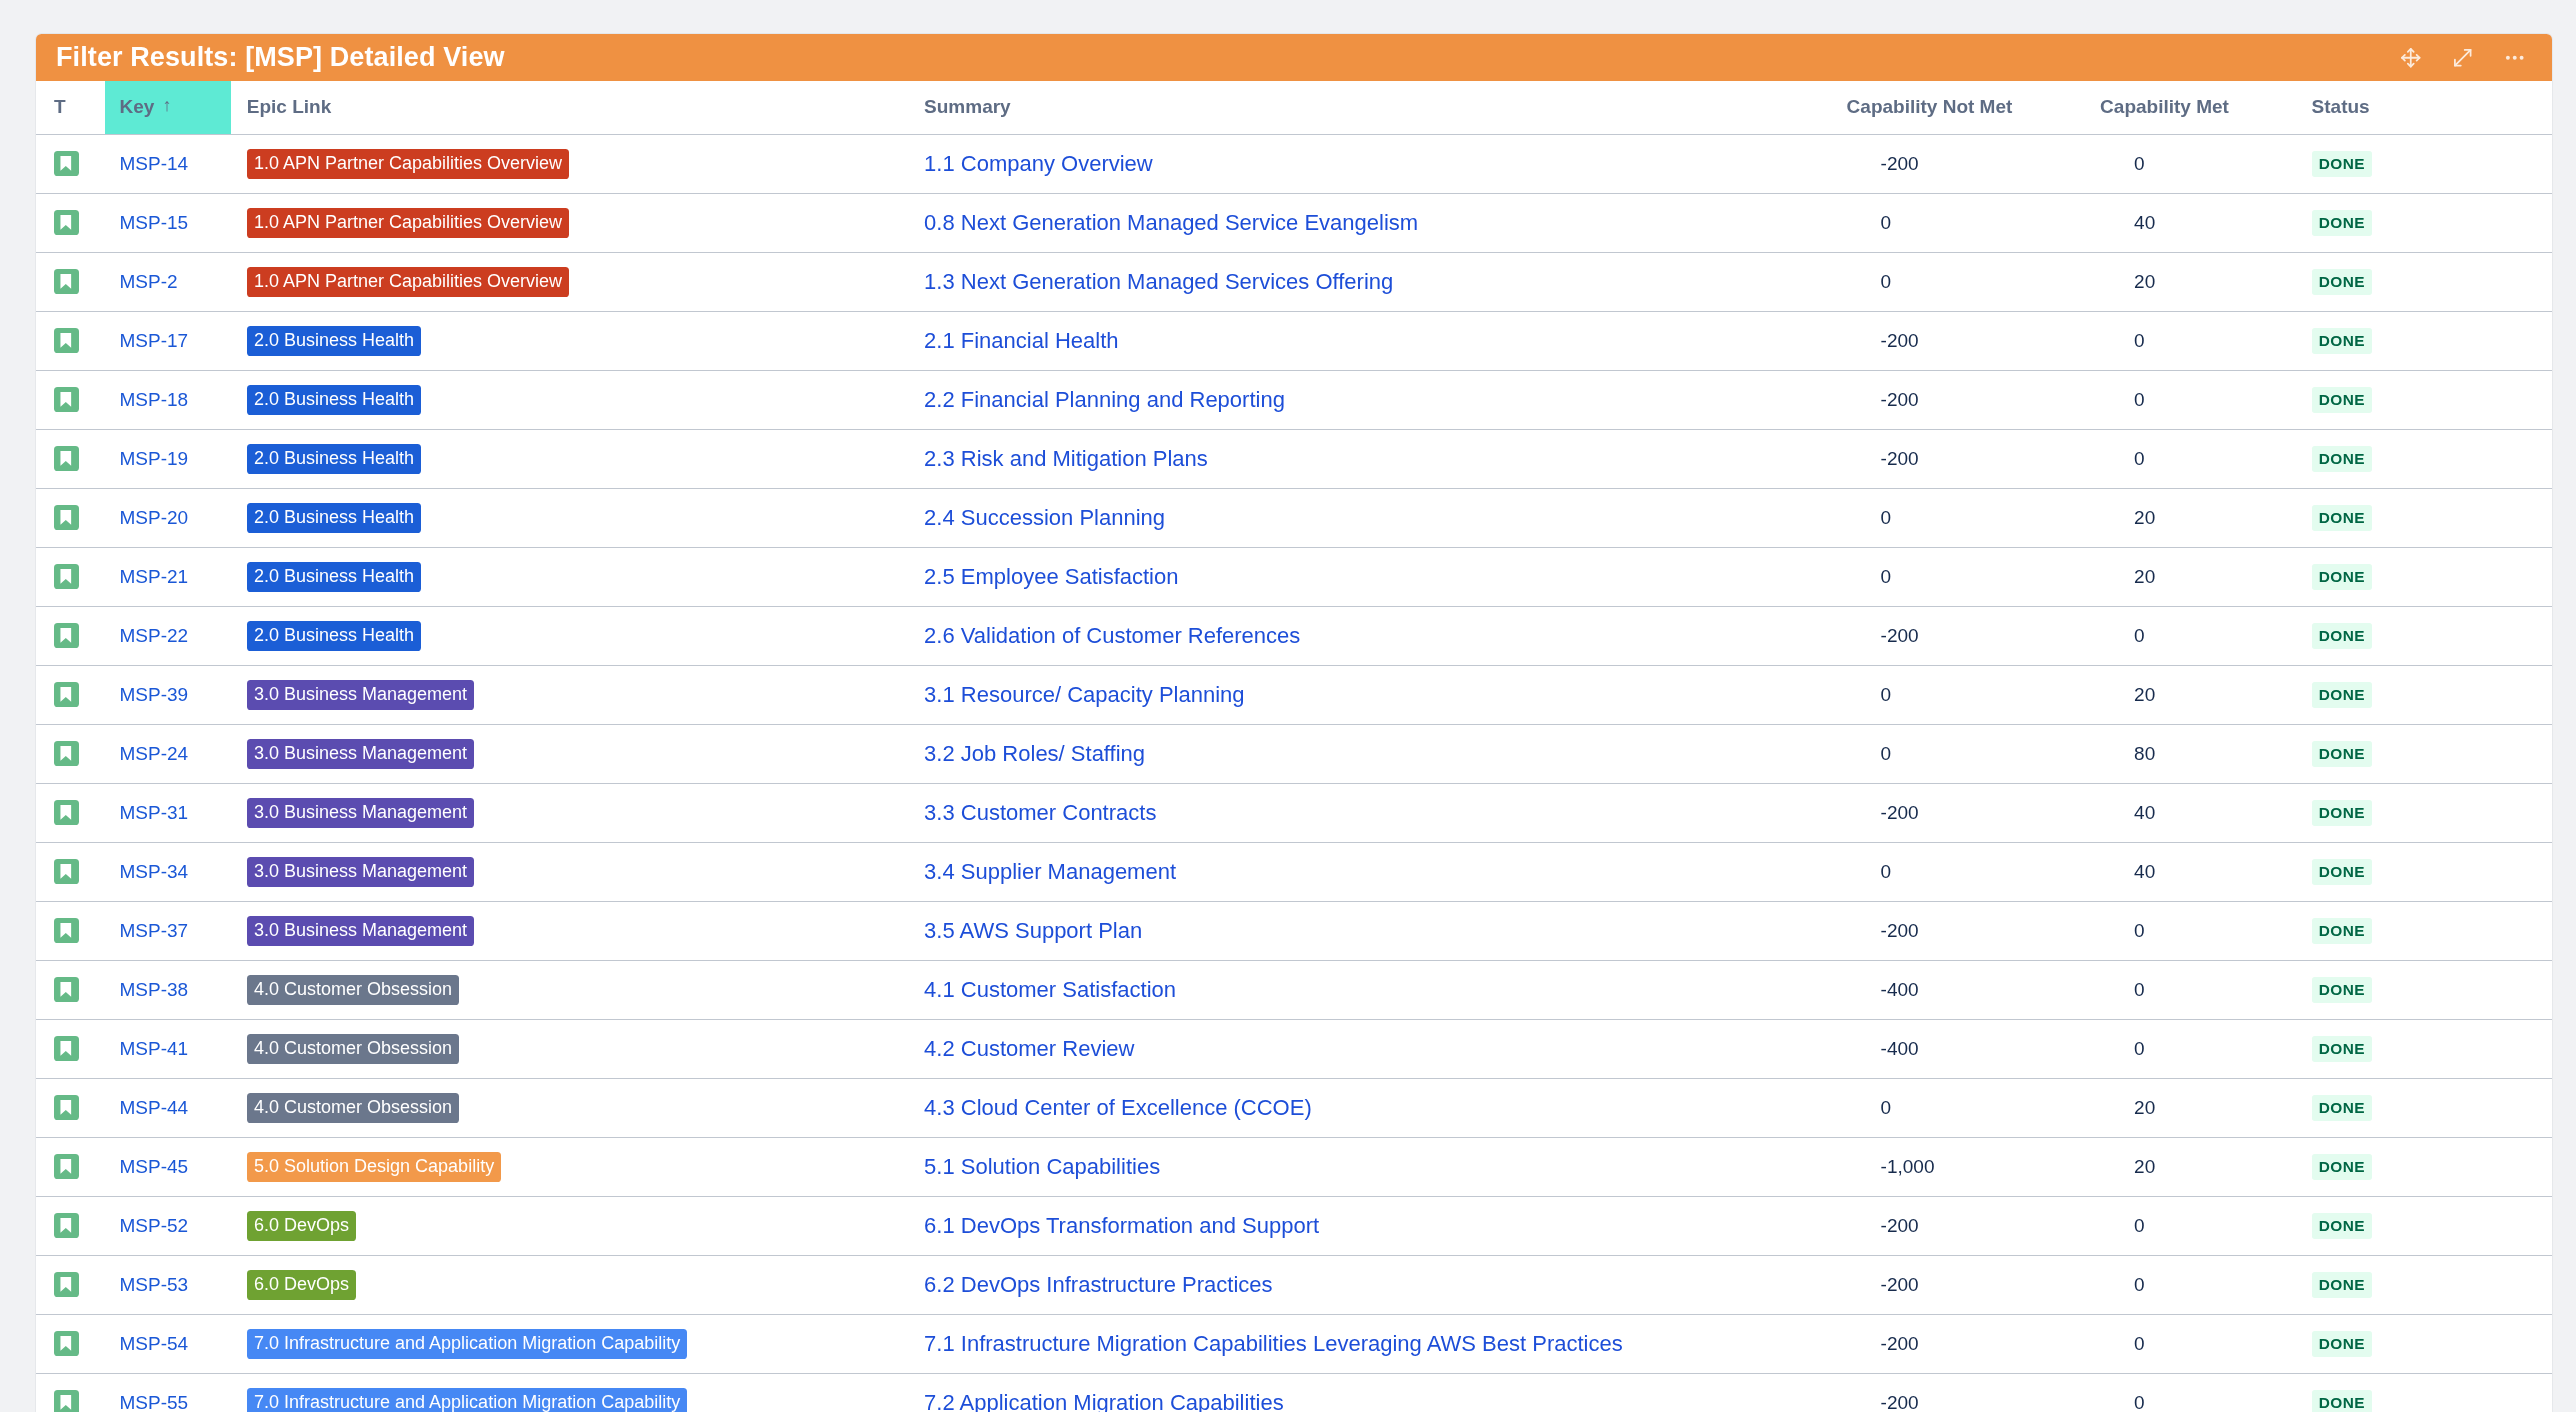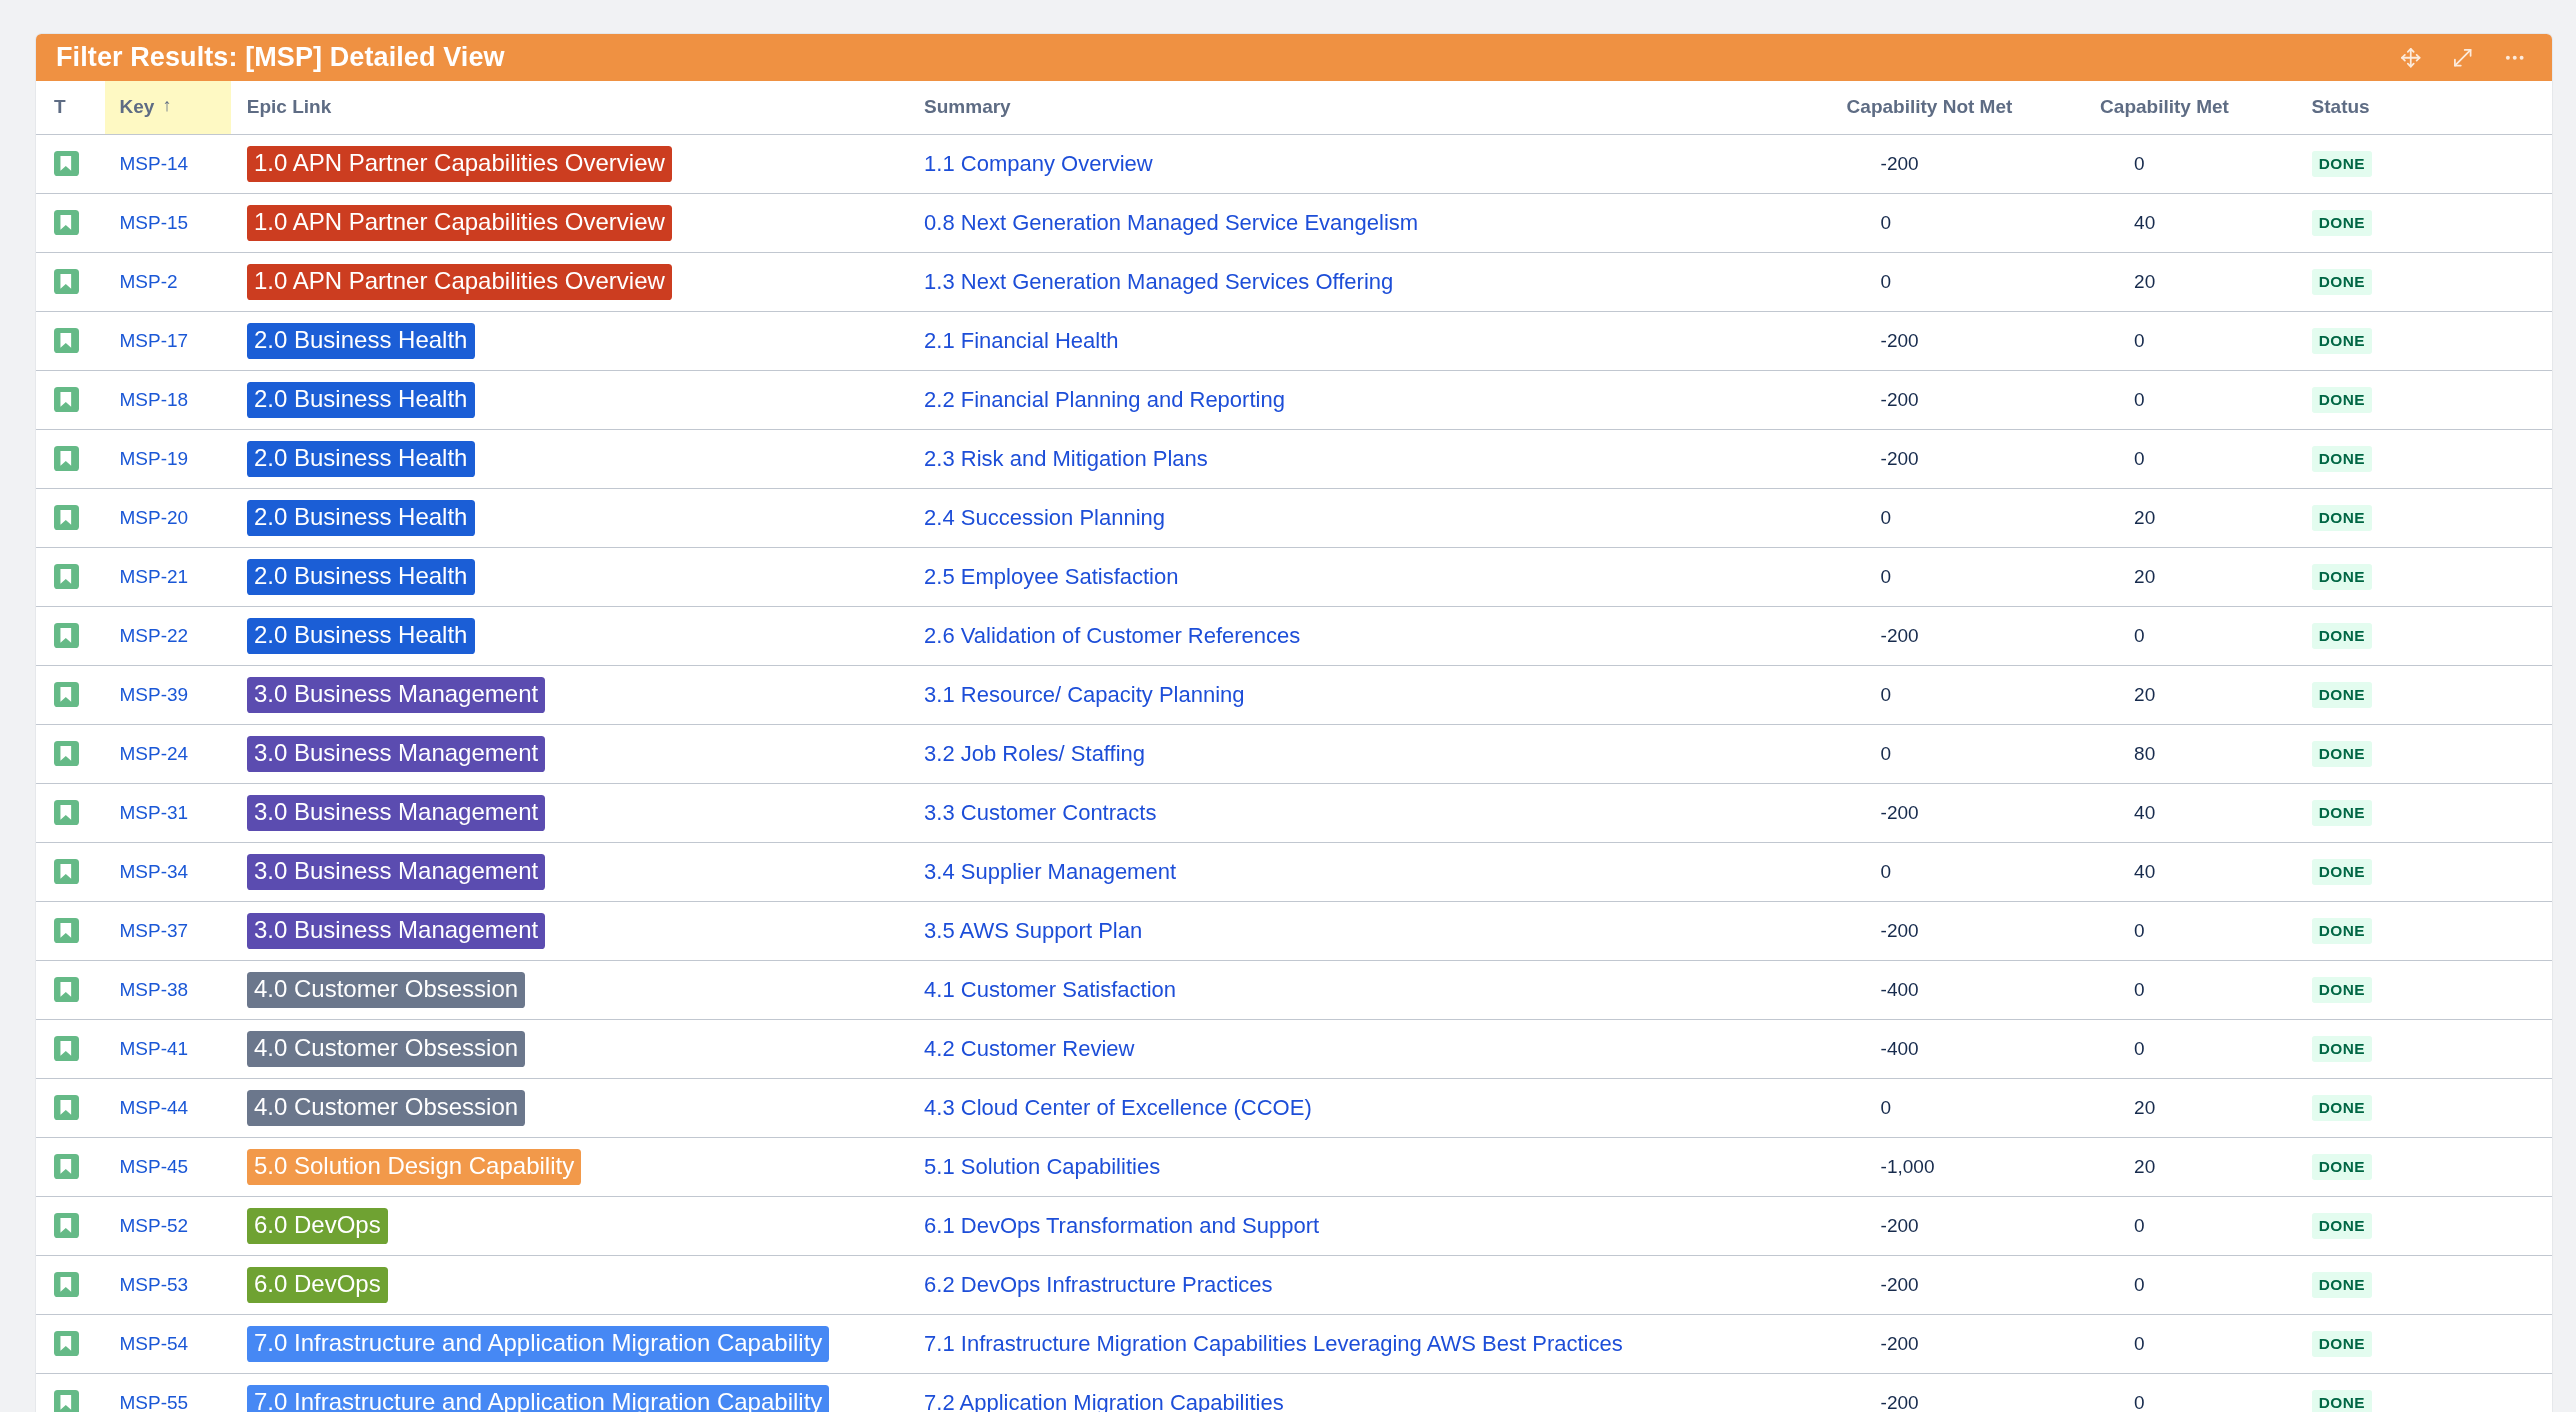--- a/index.html
+++ b/index.html
@@ -70,21 +70,21 @@
     text-align: left;
     font-size: 19px;
     font-weight: bold;
     color: #5E6C84;
     padding: 14.5px 0 16.3px 0;
     border-bottom: 1.8px solid #C1C7D0;
     vertical-align: middle;
     background: #FFFFFF;
     white-space: nowrap;
   }
-  th.sorted-col { background: #fef9c3; }
+  th.sorted-col { background: #5eead4; }
   th .th-inner { display: inline-flex; align-items: center; gap: 8.2px; }
   .sort-arrow { font-size: 18px; color:#5E6C84; line-height: 1; position: relative; top: -1.8px;}
 
   
   .col-t        { width: 51px;  padding-left: 18px !important; }
   .col-key      { width: 111px; padding-left: 14.5px !important; }
   .col-epic     { width: 661px; padding-left: 16.3px !important; }
   .col-summary  { width: 908px; padding-left: 16.3px !important; }
   .col-cnm      { width: 239px; padding-left: 14.5px !important; }
   .col-cm       { width: 197px; padding-left: 14.5px !important; }
@@ -123,21 +123,21 @@
   .key-link {
     color: #1a57d6;
     font-size: 19px;
     text-decoration: none;
     white-space: nowrap;
   }
 
   .epic-badge {
     display: inline-block;
     color: #FFFFFF;
-    font-size: 24px;
+    font-size: 18px;
     font-weight: normal;
     line-height: 1;
     padding: 5.4px 7.2px 6.3px 7.2px;
     border-radius: 3.6px;
     white-space: nowrap;
     cursor: pointer;
   }
 
   .summary-link {
     color: #1d4ed8;

